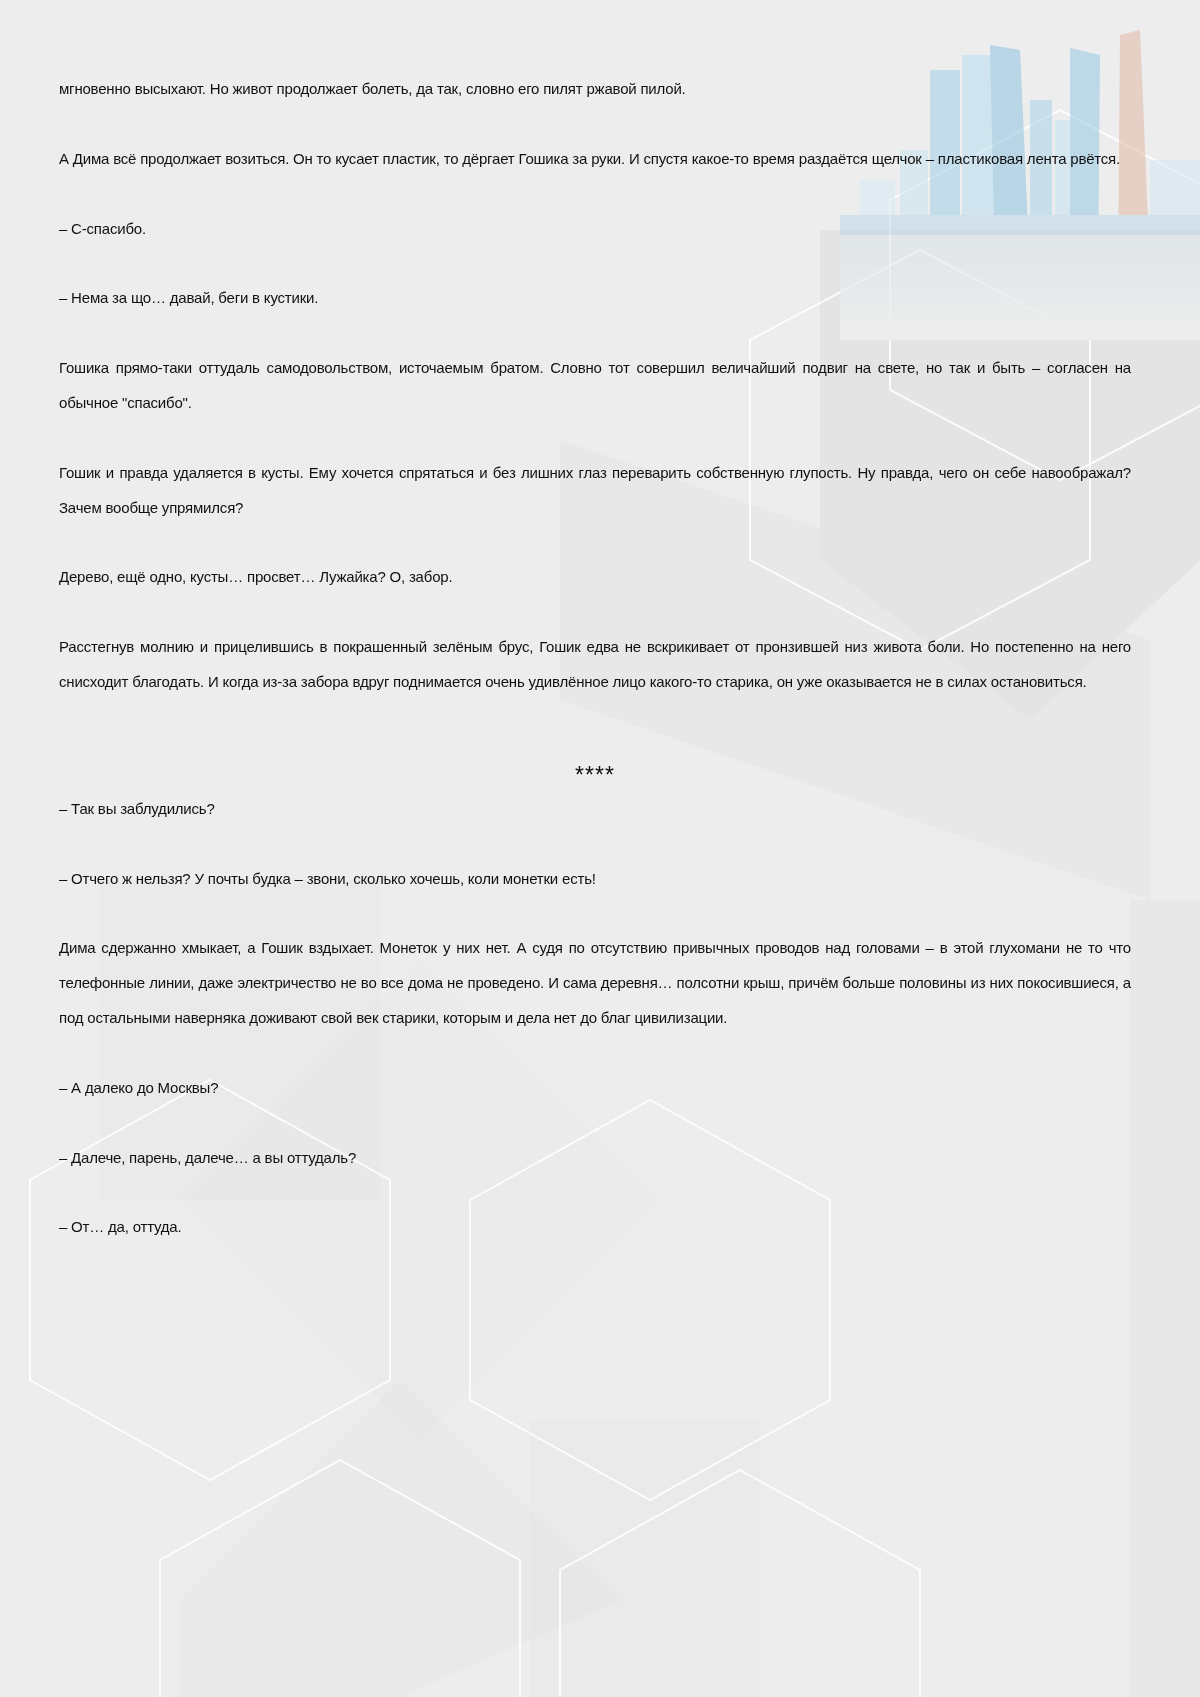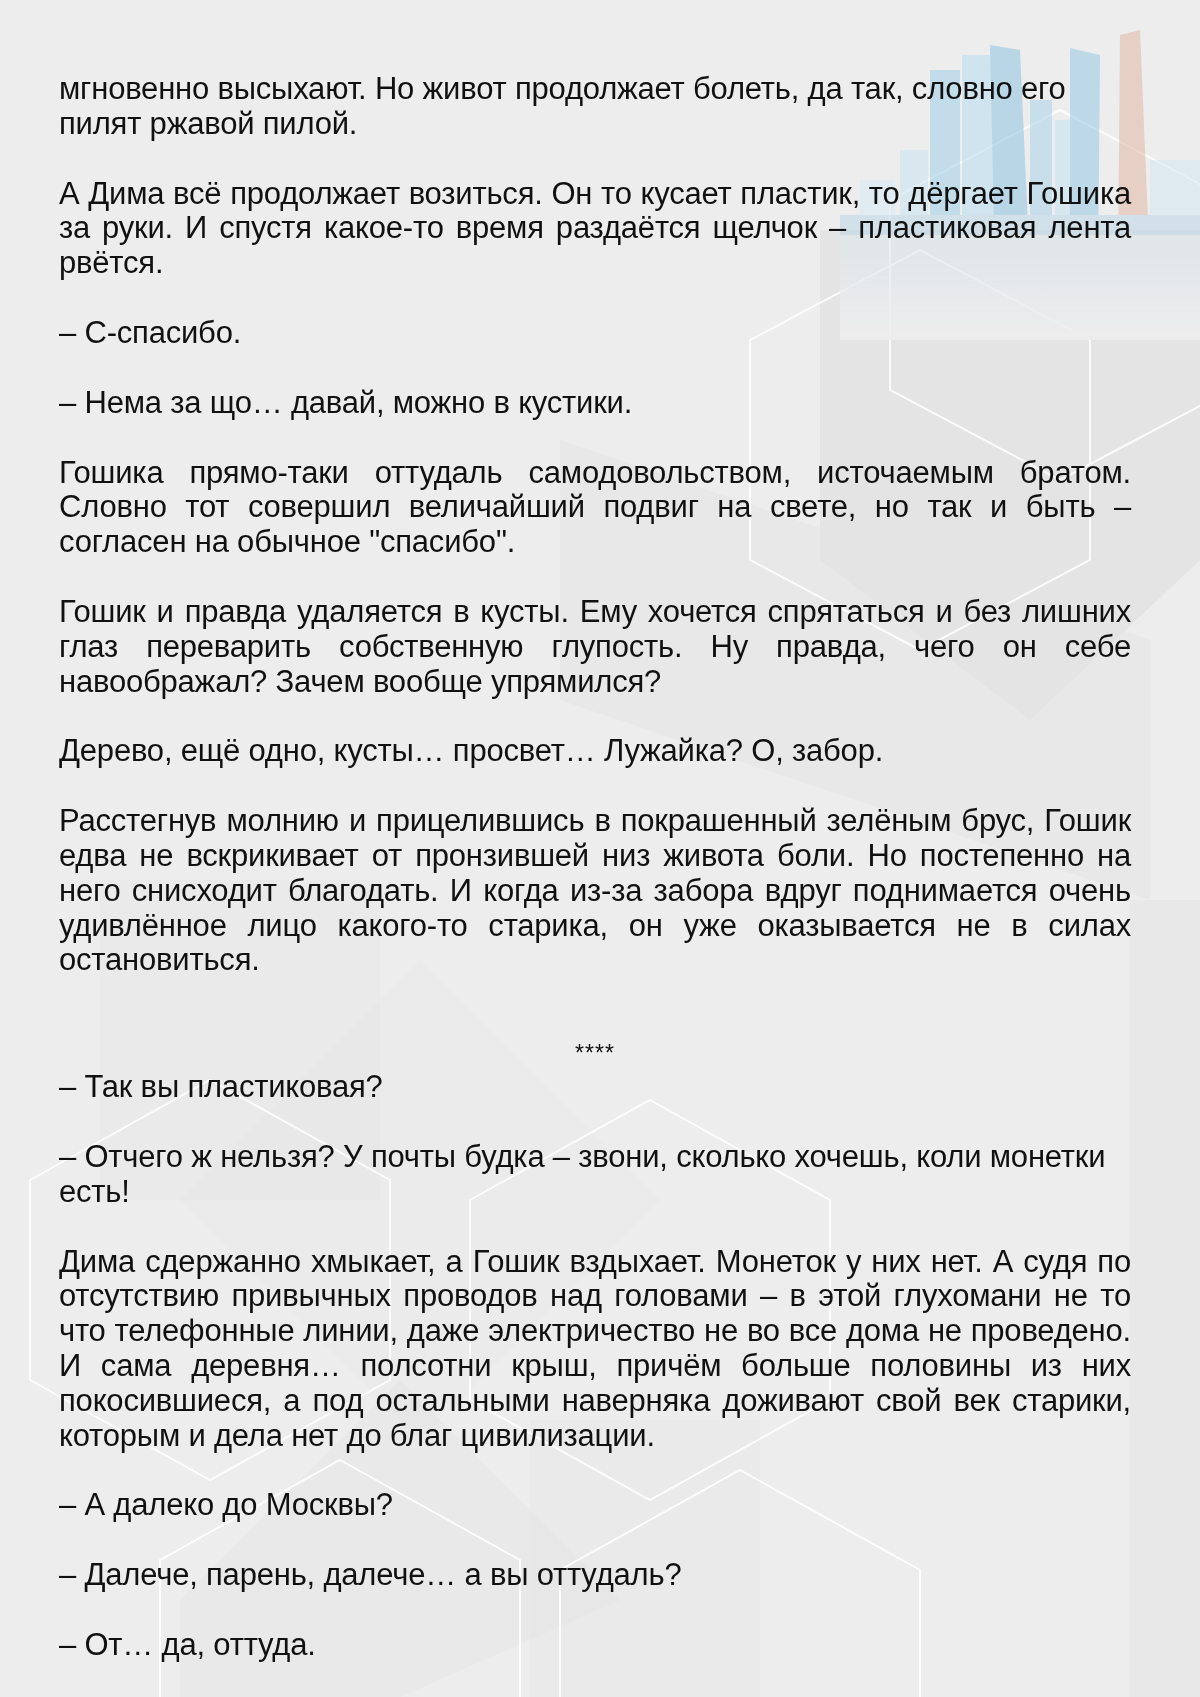--- a/index.html
+++ b/index.html
@@ -23,21 +23,21 @@
     }
     .page {
       position: absolute;
       left: 59px;
       top: 72px;
       width: 1072px;
       z-index: 1;
     }
     .para {
       margin: 0 0 35px 0;
-      font-size: 31px;
+      font-size: 15px;
       line-height: 34.8px;
       text-align: justify;
       letter-spacing: -0.2px;
     }
     .para.left {
       text-align: left;
     }
     .separator {
       text-align: center;
       font-size: 23px;
@@ -91,30 +91,30 @@
     <rect x="840" y="235" width="360" height="90" fill="#dfe7ec"></rect>
   </g>
   <rect x="840" y="250" width="360" height="90" fill="url(#skyFade)"></rect>
 </svg>
 
 <main class="page">
   <section>
     <p class="para left">мгновенно высыхают. Но живот продолжает болеть, да так, словно его пилят ржавой пилой.</p>
     <p class="para">А Дима всё продолжает возиться. Он то кусает пластик, то дёргает Гошика за руки. И спустя какое-то время раздаётся щелчок – пластиковая лента рвётся.</p>
     <p class="para left">– С-спасибо.</p>
-    <p class="para left">– Нема за що… давай, можно в кустики.</p>
+    <p class="para left">– Нема за що… давай, беги в кустики.</p>
     <p class="para">Гошика прямо-таки оттудаль самодовольством, источаемым братом. Словно тот совершил величайший подвиг на свете, но так и быть – согласен на обычное "спасибо".</p>
     <p class="para">Гошик и правда удаляется в кусты. Ему хочется спрятаться и без лишних глаз переварить собственную глупость. Ну правда, чего он себе навоображал? Зачем вообще упрямился?</p>
     <p class="para left">Дерево, ещё одно, кусты… просвет… Лужайка? О, забор.</p>
     <p class="para" style="margin-bottom:0">Расстегнув молнию и прицелившись в покрашенный зелёным брус, Гошик едва не вскрикивает от пронзившей низ живота боли. Но постепенно на него снисходит благодать. И когда из-за забора вдруг поднимается очень удивлённое лицо какого-то старика, он уже оказывается не в силах остановиться.</p>
   </section>
 
   <div class="separator">****</div>
 
   <section>
-    <p class="para left">– Так вы пластиковая?</p>
+    <p class="para left">– Так вы заблудились?</p>
     <p class="para left">– Отчего ж нельзя? У почты будка – звони, сколько хочешь, коли монетки есть!</p>
     <p class="para">Дима сдержанно хмыкает, а Гошик вздыхает. Монеток у них нет. А судя по отсутствию привычных проводов над головами – в этой глухомани не то что телефонные линии, даже электричество не во все дома не проведено. И сама деревня… полсотни крыш, причём больше половины из них покосившиеся, а под остальными наверняка доживают свой век старики, которым и дела нет до благ цивилизации.</p>
     <p class="para left">– А далеко до Москвы?</p>
     <p class="para left">– Далече, парень, далече… а вы оттудаль?</p>
     <p class="para left">– От… да, оттуда.</p>
   </section>
 </main>
 
 </body></html>

